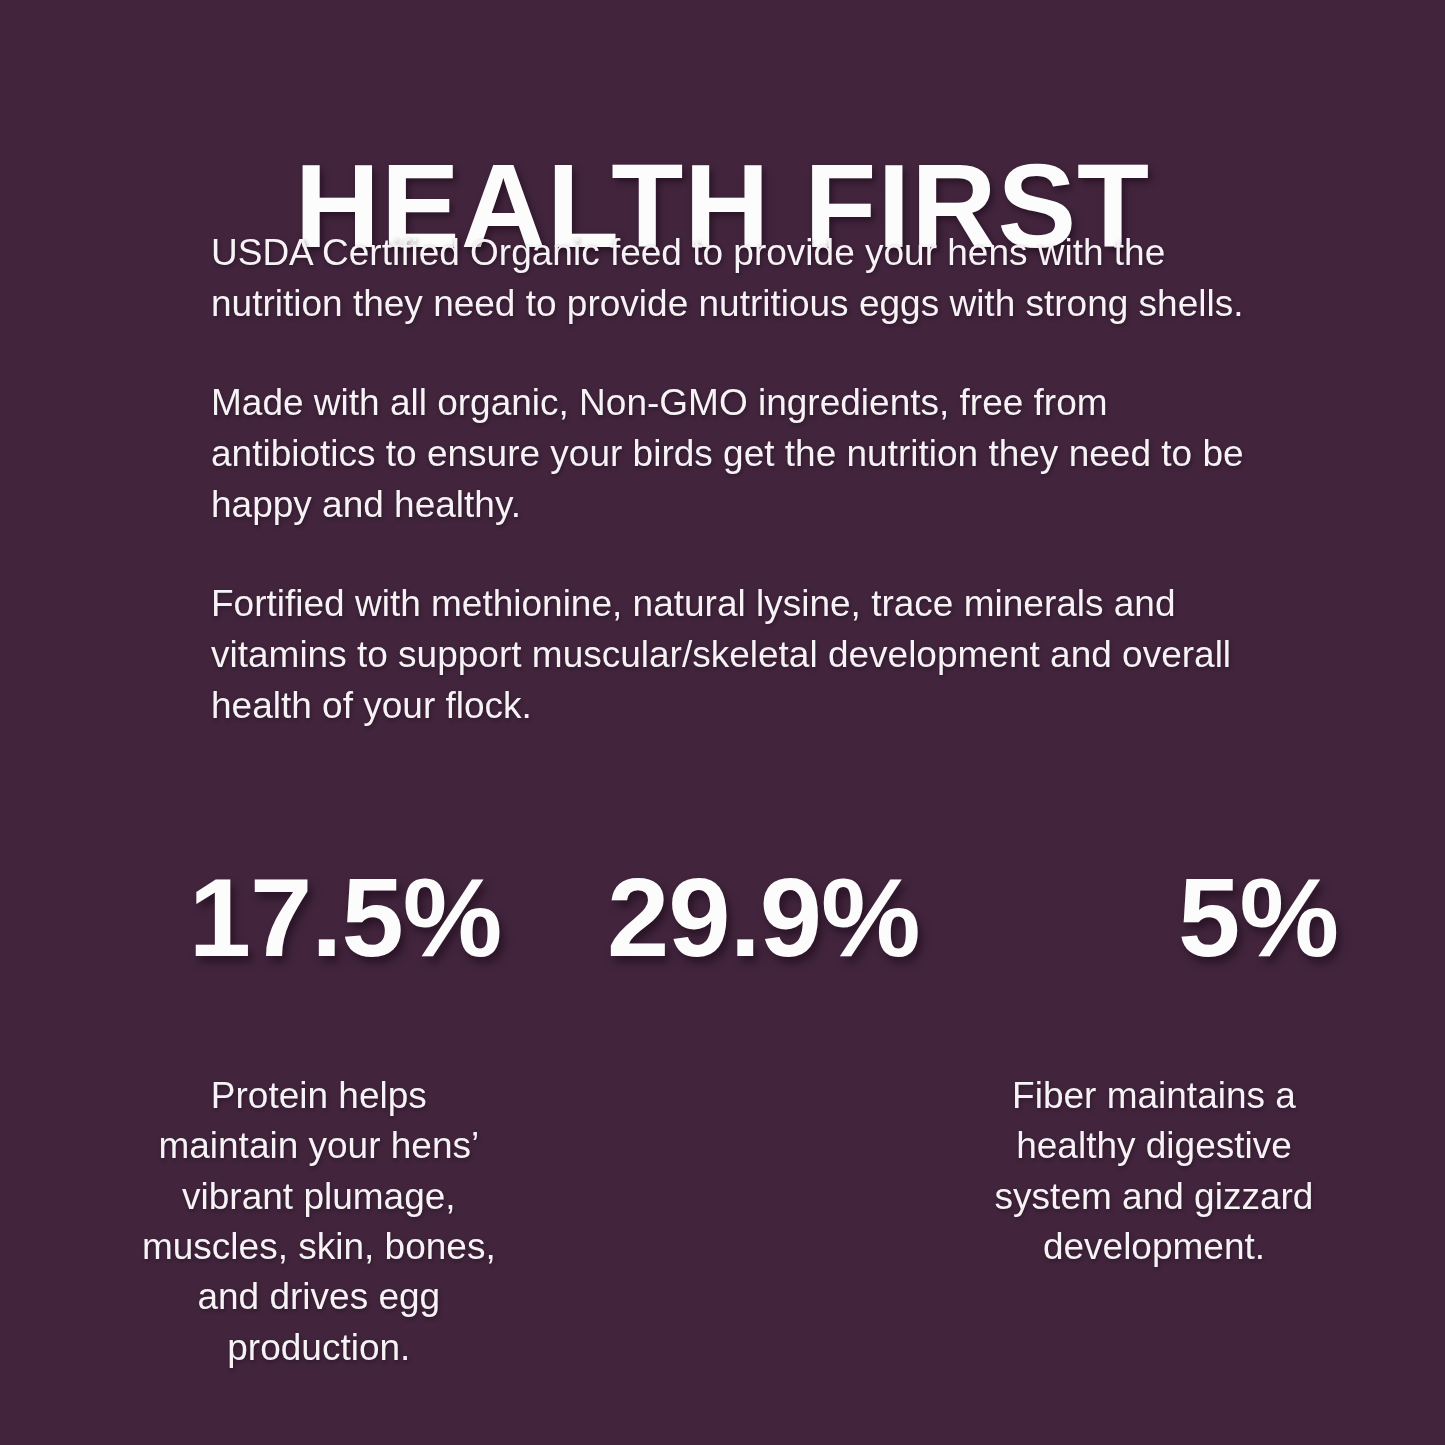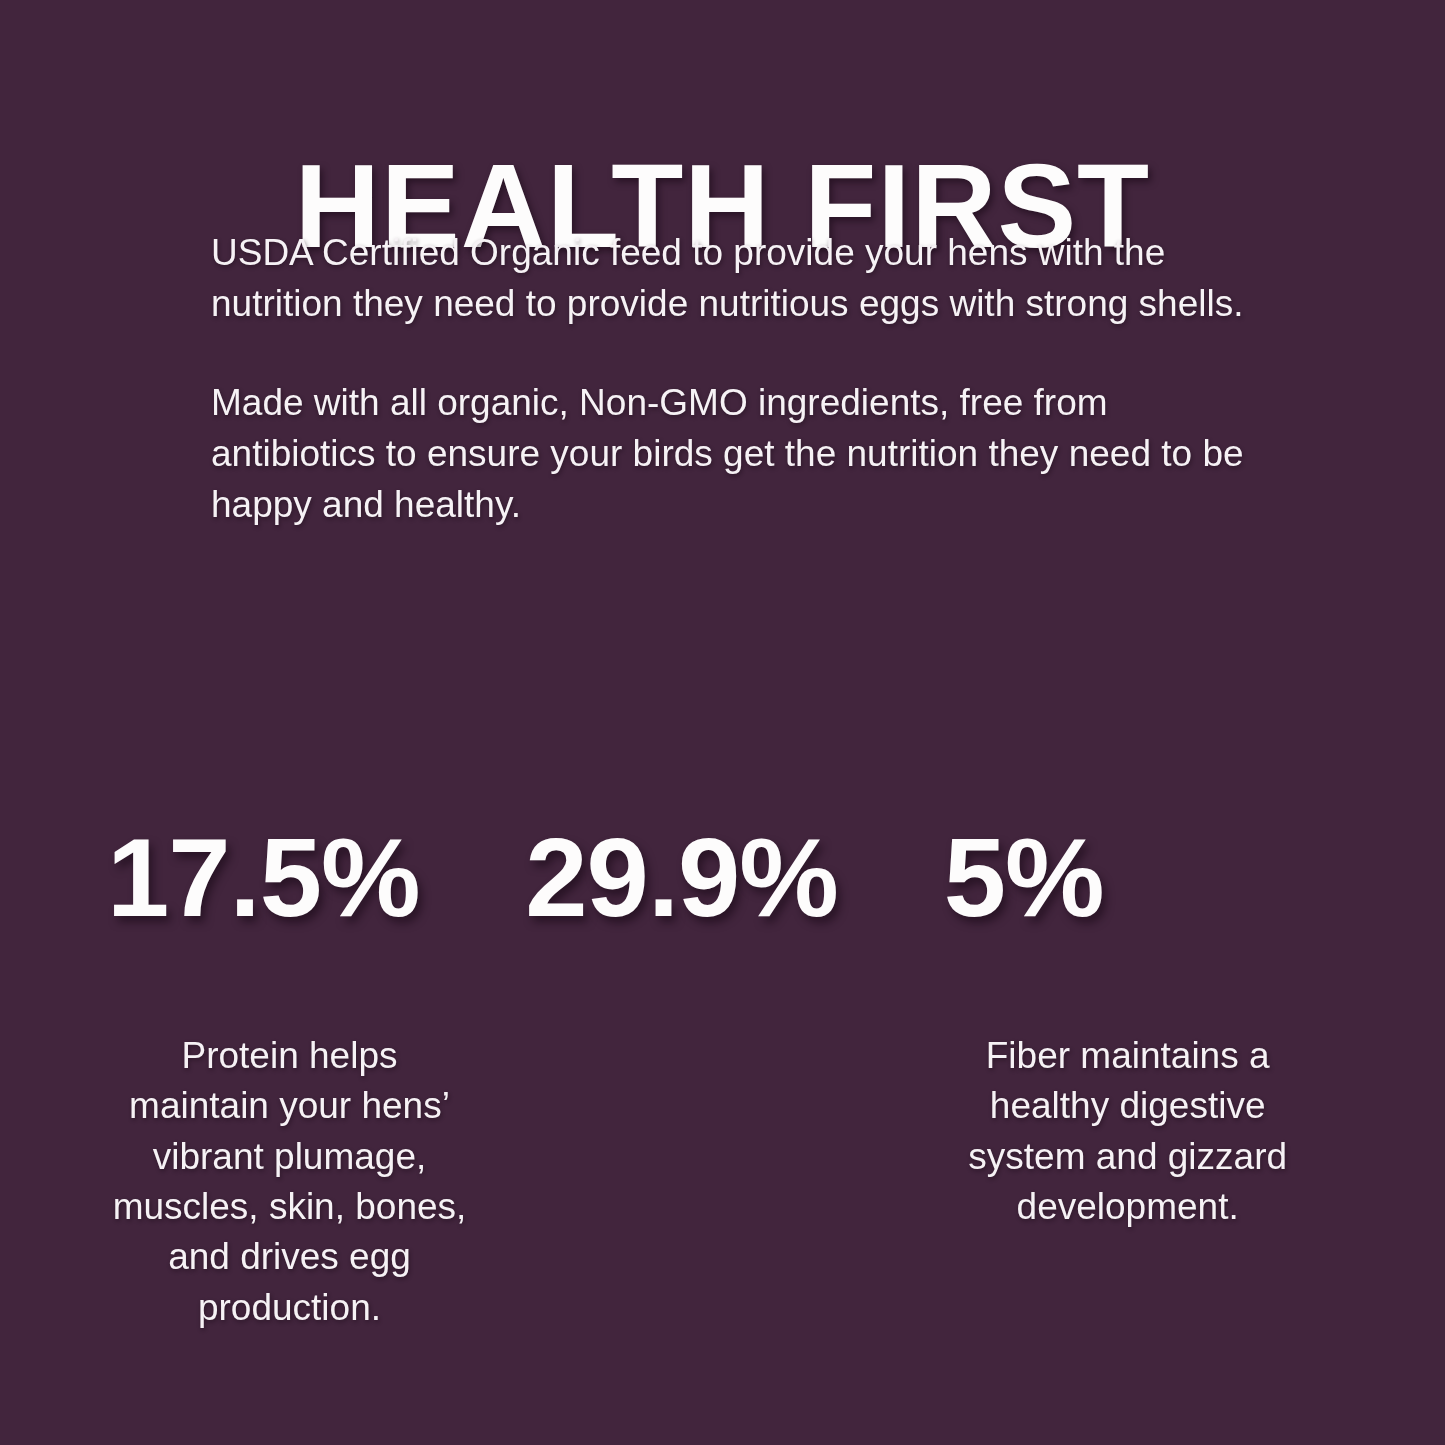--- a/index.html
+++ b/index.html
@@ -68,23 +68,24 @@
     left: 95px;
     width: 1255px;
     display: flex;
     flex-direction: row;
     align-items: flex-start;
   }
   .stat-col {
     flex: 1 1 33.333%;
     display: flex;
     flex-direction: column;
-    align-items: flex-start;
+    align-items: flex-end;
     box-sizing: border-box;
     padding: 0 12px;
+    margin-top: 40px;
   }
   .stat-value {
     font-family: "Liberation Sans Narrow", "Liberation Sans", sans-serif;
     font-weight: 700;
     font-size: 112px;
     line-height: 1.0;
     letter-spacing: -1px;
     color: #FDFCFC;
     text-shadow: 4px 6px 9px rgba(20, 6, 18, 0.55);
     white-space: nowrap;
@@ -107,20 +108,21 @@
 </head>
 <body>
 
 <div class="poster">
 
   <h1 class="title">HEALTH FIRST</h1>
 
   <div class="intro">
     <p>USDA Certified Organic feed to provide your hens with the nutrition they need to provide nutritious eggs with strong shells.</p>
     <p>Made with all organic, Non-GMO ingredients, free from antibiotics to ensure your birds get the nutrition they need to be happy and healthy.</p>
+    <p>Fortified with methionine, natural lysine, trace minerals and vitamins to support muscular/skeletal development and overall health of your flock.</p>
   </div>
 
   <div class="stats">
 
     <div class="stat-col col-1">
       <div class="stat-value">17.5%</div>
       <div class="stat-desc">Protein helps maintain your hens’ vibrant plumage, muscles, skin, bones, and drives egg production.</div>
     </div>
 
     <div class="stat-col col-2">

